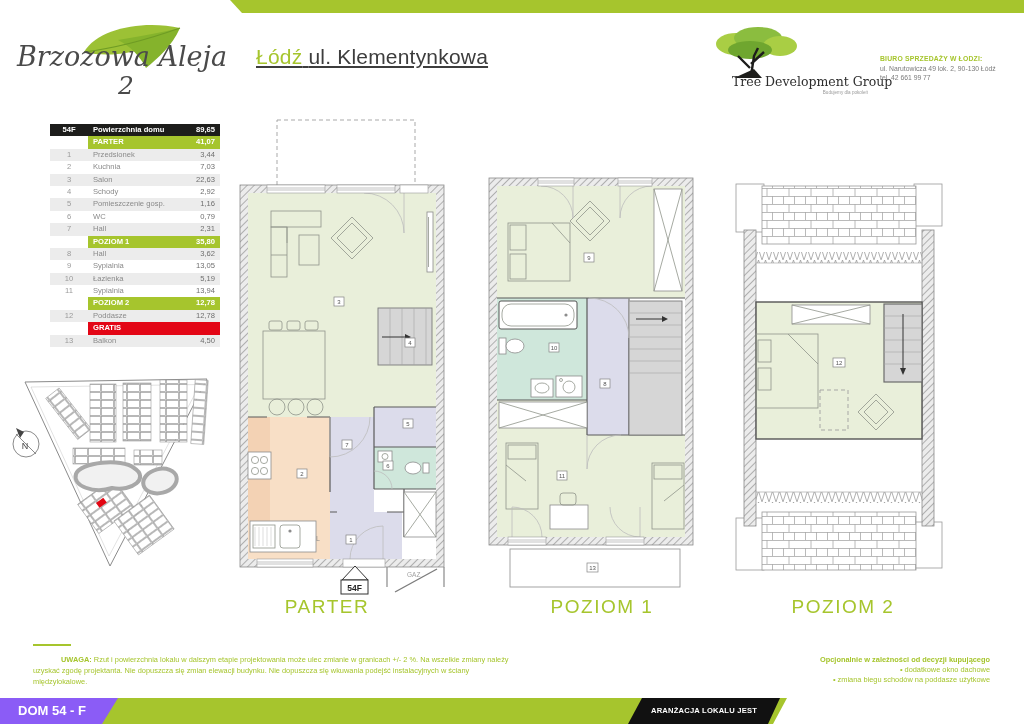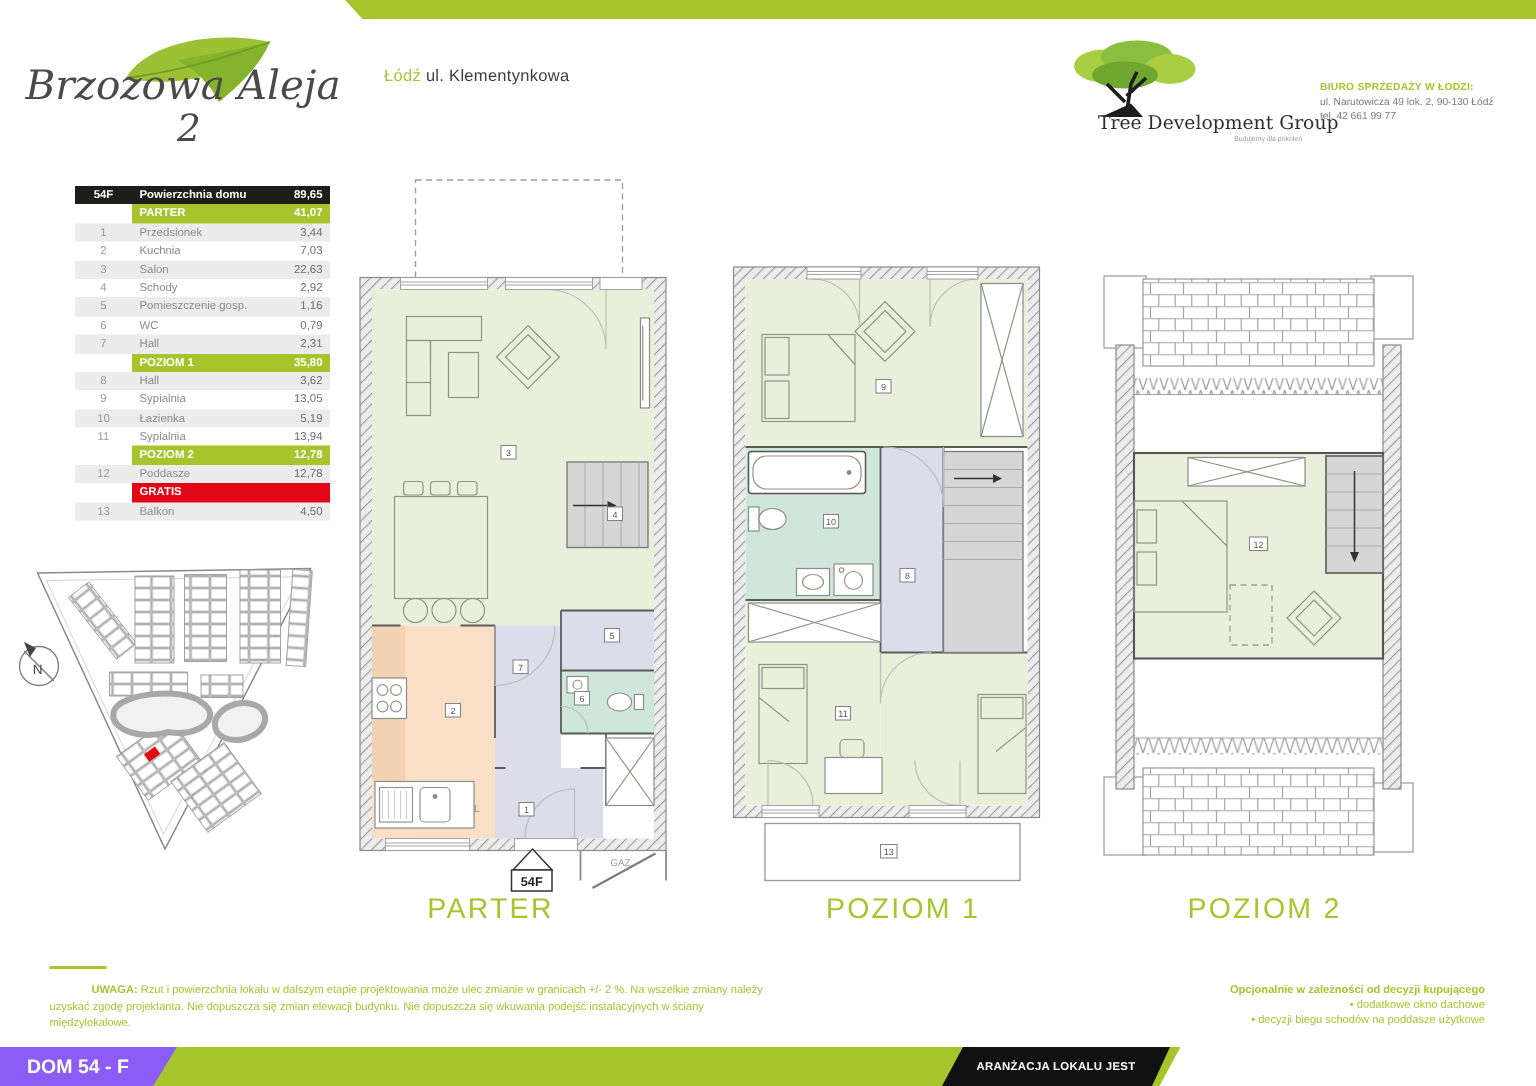--- a/index.html
+++ b/index.html
@@ -11,21 +11,21 @@
   *{margin:0;padding:0;box-sizing:border-box;}
   body{font-family:"Liberation Sans",sans-serif;background:#fff;}
   .page{position:relative;width:1024px;height:724px;background:#fff;overflow:hidden;}
   .abs{position:absolute;}
 
   
   .topbar{left:230px;top:0;width:794px;height:13px;background:var(--green);
           clip-path:polygon(0 0,100% 0,100% 100%,12px 100%);}
 
   
-  .address{left:256px;top:45px;font-size:11px;color:#3d3d3d;letter-spacing:.2px;}
+  .address{left:256px;top:45px;font-size:21px;color:#3d3d3d;letter-spacing:.2px;text-decoration:underline;}
   .address .city{color:var(--green);}
   .office{left:880px;top:54px;width:140px;font-size:6.8px;line-height:9.5px;color:#7a7a7a;}
   .office .o-title{color:var(--green);font-weight:bold;letter-spacing:.2px;}
 
   
   .area-table{left:50px;top:124px;width:170px;font-size:7.6px;}
   .trow{display:flex;height:12.4px;line-height:12.4px;}
   .trow.alt{background:#ececec;}
   .c-num{width:38px;text-align:center;color:#9a9a9a;}
   .band{flex:1;display:flex;gap:12px;}
@@ -576,20 +576,20 @@
   <div class="abs plan-label" style="left:497px">POZIOM 1</div>
   <div class="abs plan-label" style="left:738px">POZIOM 2</div>
 
   <div class="abs rule"></div>
   <div class="abs note">
     <b>UWAGA:</b><span> Rzut i powierzchnia lokalu w dalszym etapie projektowania może ulec zmianie w granicach +/- 2 %. Na wszelkie zmiany należy uzyskać zgodę projektanta. Nie dopuszcza się zmian elewacji budynku. Nie dopuszcza się wkuwania podejść instalacyjnych w ściany międzylokalowe.</span>
   </div>
   <div class="abs options">
     <div class="opt-bold">Opcjonalnie w zależności od decyzji kupującego</div>
     <div>• dodatkowe okno dachowe</div>
-    <div>• decyzji biegu schodów na poddasze użytkowe</div>
+    <div>• zmiana biegu schodów na poddasze użytkowe</div>
   </div>
 
   <div class="abs bar-green"></div>
   <div class="abs bar-dom">DOM 54 - F</div>
   <div class="abs bar-banner">ARANŻACJA LOKALU JEST POGLĄDOWA</div>
 
 </div>
 
 </body></html>

